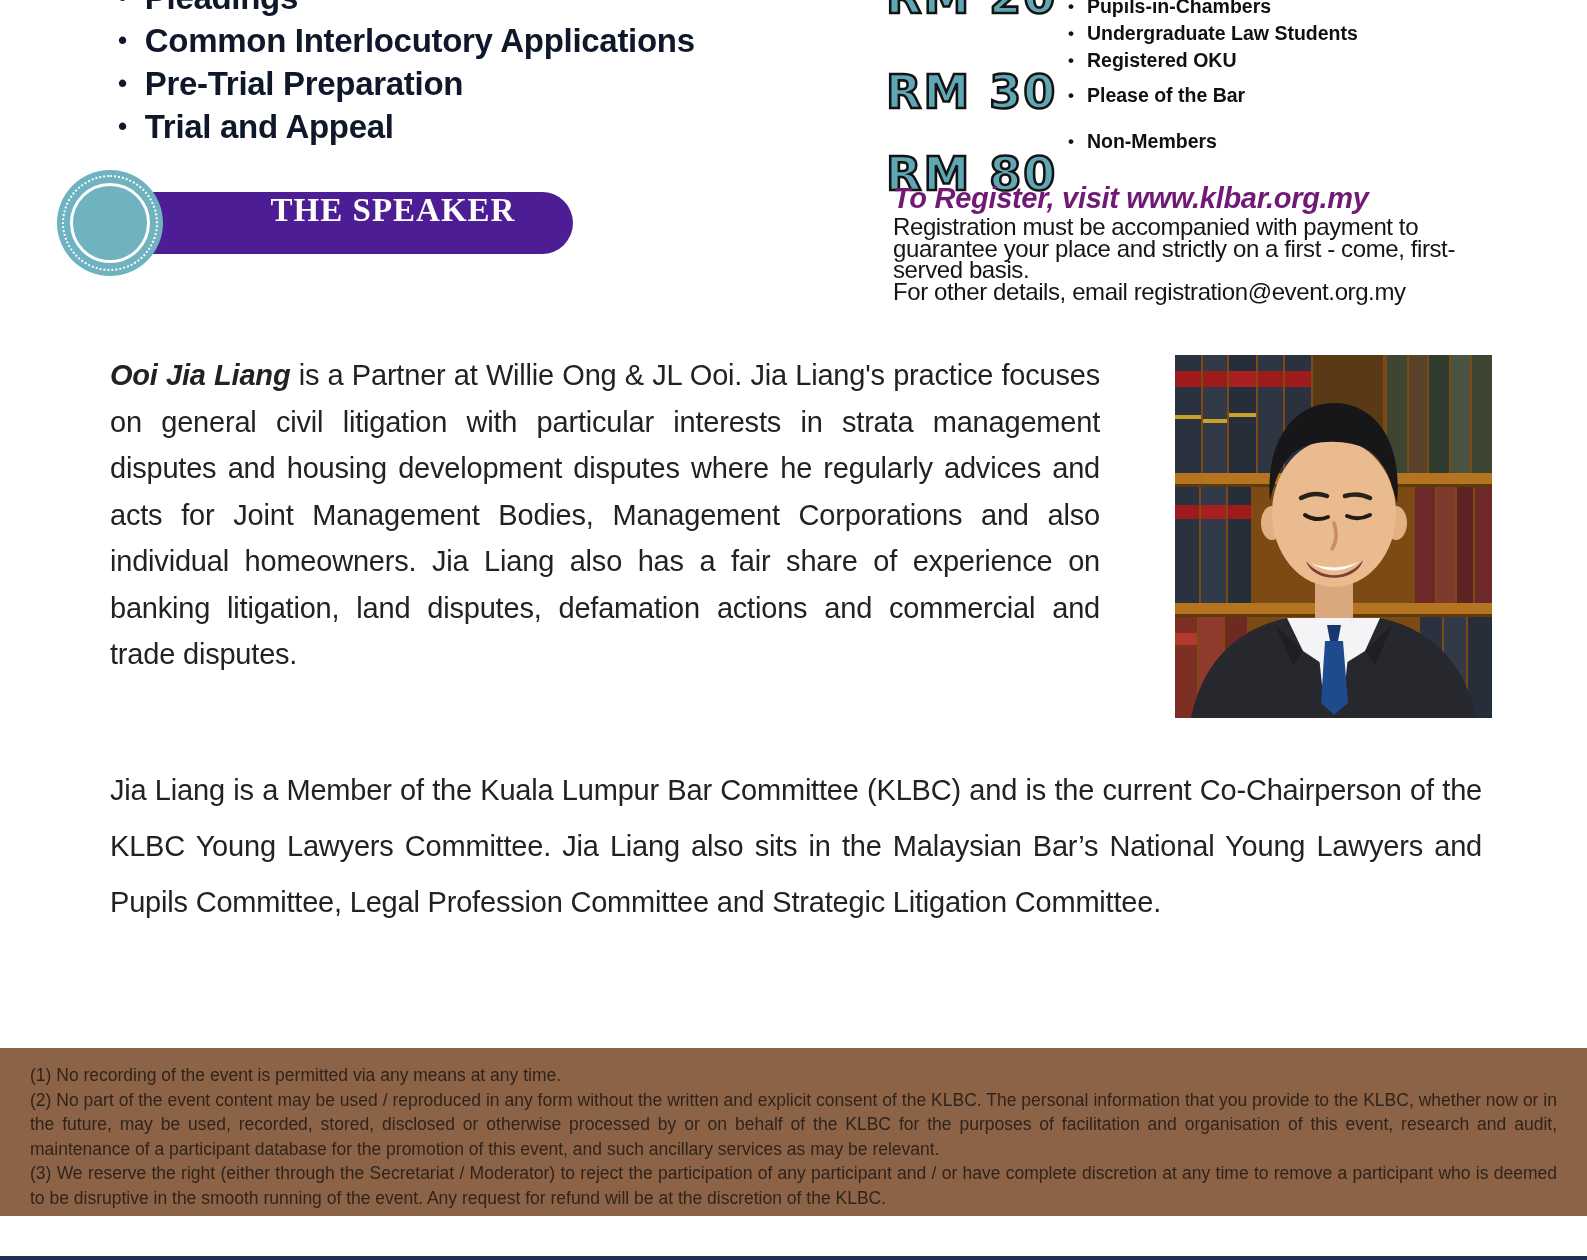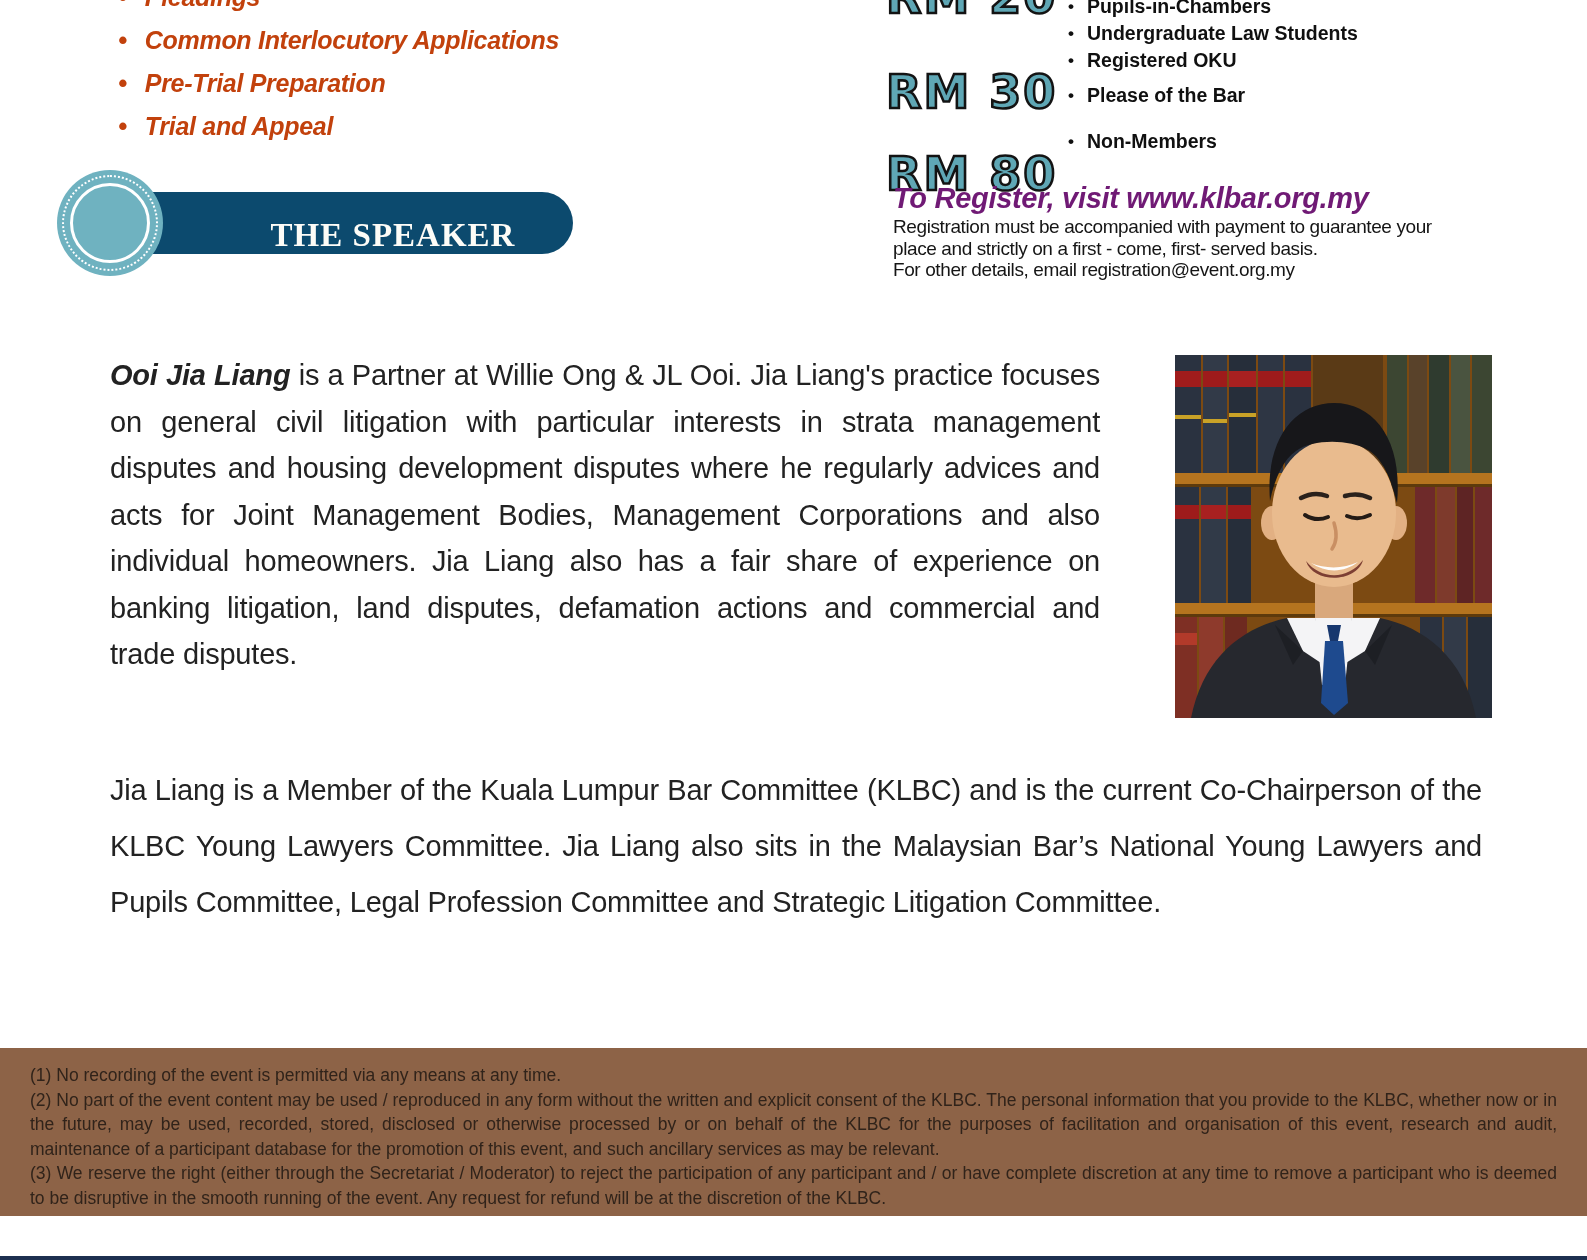--- a/index.html
+++ b/index.html
@@ -3,27 +3,27 @@
 <meta charset="utf-8">
 <style>
   html,body{margin:0;padding:0;background:#ffffff;}
   .page{
     position:relative;width:1587px;height:1260px;overflow:hidden;background:#ffffff;
     font-family:"Liberation Sans",sans-serif;color:#1a1a1a;
   }
 
   
   .topics{position:absolute;left:118px;top:-24px;margin:0;padding:0;list-style:none;}
-  .topics li{display:flex;gap:18px;font-weight:700;font-size:25px;line-height:43px;color:#c2410c;letter-spacing:-0.3px;font-style:italic;}
+  .topics li{display:flex;gap:18px;font-weight:700;font-size:33px;line-height:43px;color:#0f172a;letter-spacing:-0.3px;}
   .topics li::before{content:"•";font-size:26px;line-height:43px;}
 
   
   .banner{
-    position:absolute;left:103px;top:192px;width:470px;height:62px;background:#0c4a6e;
-    border-radius:14px 31px 31px 14px;display:flex;align-items:flex-end;justify-content:center;
+    position:absolute;left:103px;top:192px;width:470px;height:62px;background:#4c1d95;
+    border-radius:14px 31px 31px 14px;display:flex;align-items:flex-start;justify-content:center;
     padding-left:110px;box-sizing:border-box;z-index:1;
   }
   .banner-label{
     font-family:"Liberation Serif",serif;font-weight:700;font-size:33px;color:#fdfcf7;letter-spacing:1px;
   }
   .badge{position:absolute;left:57px;top:170px;width:106px;height:106px;border-radius:50%;
     background:#6fb2c0;z-index:2;}
   .badge .ring-dotted{position:absolute;inset:5px;border:2px dotted #ffffff;border-radius:50%;}
   .badge .ring-solid{position:absolute;inset:13px;border:3px solid #ffffff;border-radius:50%;}
 
@@ -39,21 +39,21 @@
   .aud{position:absolute;left:1068px;margin:0;padding:0;list-style:none;}
   .aud li{display:flex;gap:13px;font-weight:700;font-size:19.5px;line-height:27px;color:#101010;}
   .aud li::before{content:"•";font-size:17px;line-height:27px;}
   .aud-1{top:-7px;}
   .aud-2{top:82px;}
   .aud-3{top:128px;}
 
   
   .register{position:absolute;left:893px;top:183px;width:575px;}
   .register-heading{font-weight:700;font-size:29px;line-height:30px;color:#701a75;letter-spacing:-0.3px;font-style:italic;}
-  .register-note{font-size:19px;line-height:21.5px;color:#151515;letter-spacing:-0.4px;}
+  .register-note{font-size:24px;line-height:21.5px;color:#151515;letter-spacing:-0.4px;}
   .register-note.first{margin-top:3px;}
 
   
   .bio{position:absolute;margin:0;text-align:justify;color:#222222;letter-spacing:-0.2px;}
   .bio1{left:110px;top:352px;width:990px;font-size:29px;line-height:46.5px;}
   .bio2{left:110px;top:762px;width:1372px;font-size:29px;line-height:56px;}
   .bio-name{font-weight:700;font-style:italic;}
 
   
   .photo{position:absolute;left:1175px;top:355px;width:317px;height:363px;display:block;}

